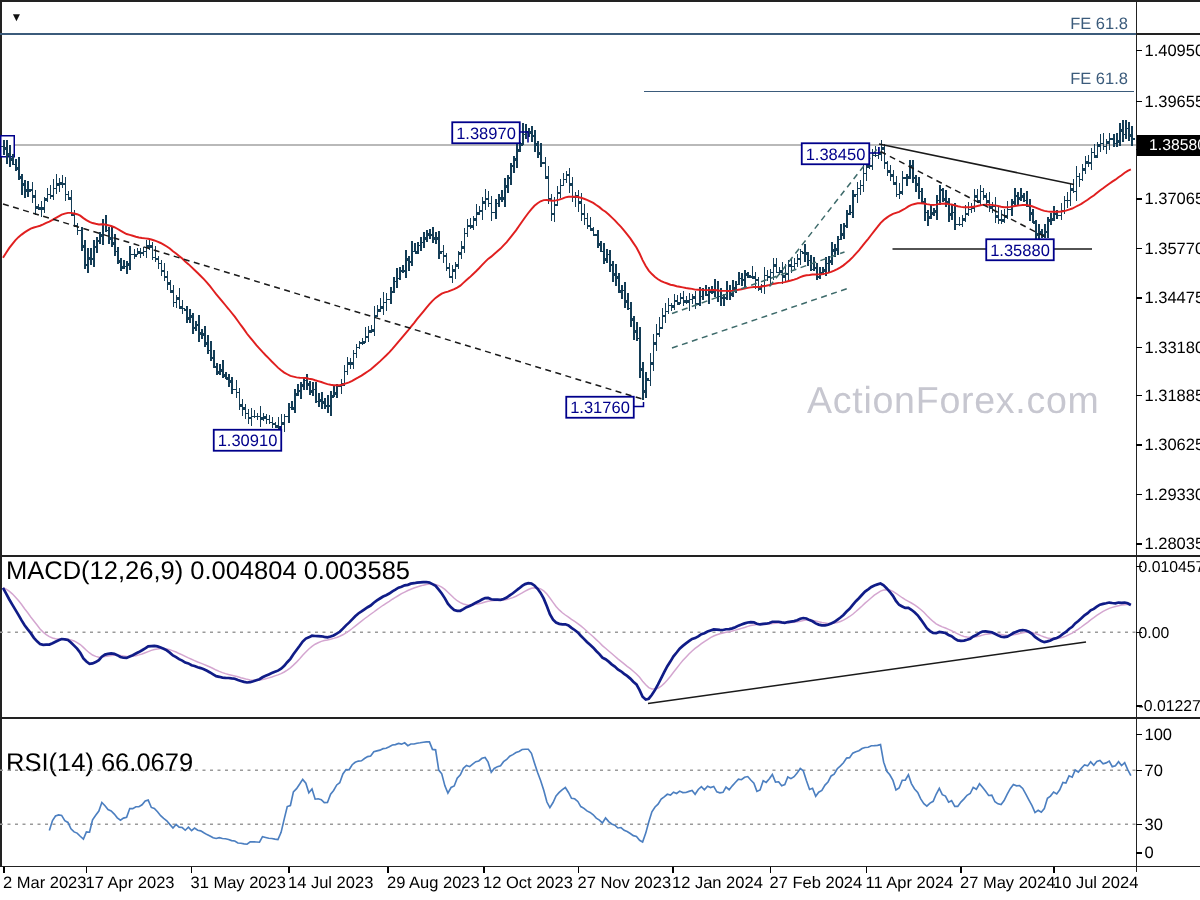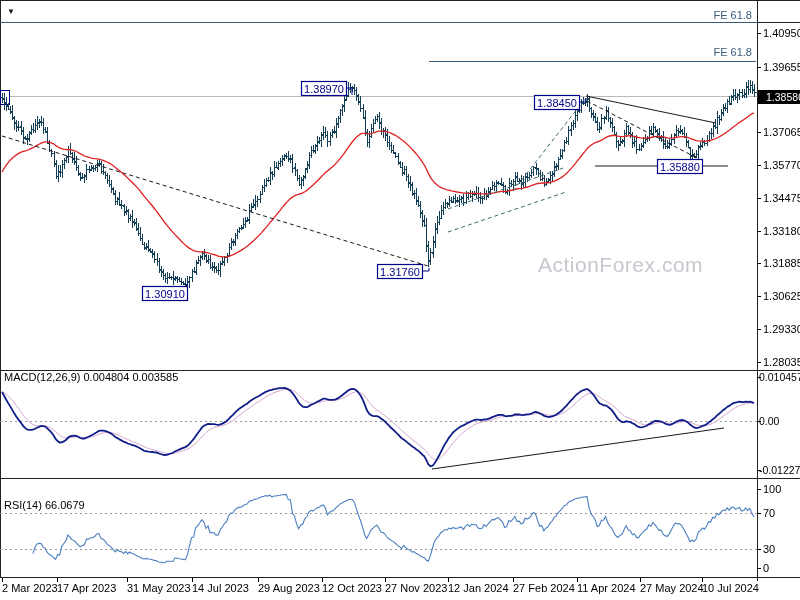--- a/index.html
+++ b/index.html
@@ -3,23 +3,23 @@
 <meta charset="utf-8">
 <style>
   html,body{margin:0;padding:0;background:#fff;}
   .screen{position:relative;width:800px;height:600px;background:#fff;overflow:hidden;
           font-family:"Liberation Sans",sans-serif;}
   svg#chart-svg{position:absolute;left:0;top:0;z-index:1;}
   .titlebar{position:absolute;left:0;top:0;width:100%;height:22px;display:flex;align-items:center;
             padding-left:7px;box-sizing:border-box;font-size:11.5px;color:#111;z-index:3;
             background:transparent;pointer-events:none;}
   .tri{font-size:8px;margin-right:9px;color:#111;pointer-events:auto;}
-  .watermark{position:absolute;left:538px;top:253px;font-size:21px;color:#c7c7d0;z-index:0;
+  .watermark{position:absolute;left:538px;top:253px;font-size:25px;color:#c7c7d0;z-index:0;
              letter-spacing:.5px;}
-  .ind{position:absolute;font-size:11px;color:#000;z-index:0;white-space:pre;text-align:center;}
+  .ind{position:absolute;font-size:17px;color:#000;z-index:0;white-space:pre;text-align:center;}
   #macd-label{left:4px;top:371px;}
   #rsi-label{left:4px;top:482px;margin-top:17px;}
   .badge{position:absolute;left:758px;top:90px;width:54px;height:14px;background:#000;color:#fff;
          font-size:10.5px;text-align:center;line-height:14px;z-index:3;}
 </style>
 </head>
 <body>
 
 <div class="screen">
   <div class="watermark">ActionForex.com</div>

